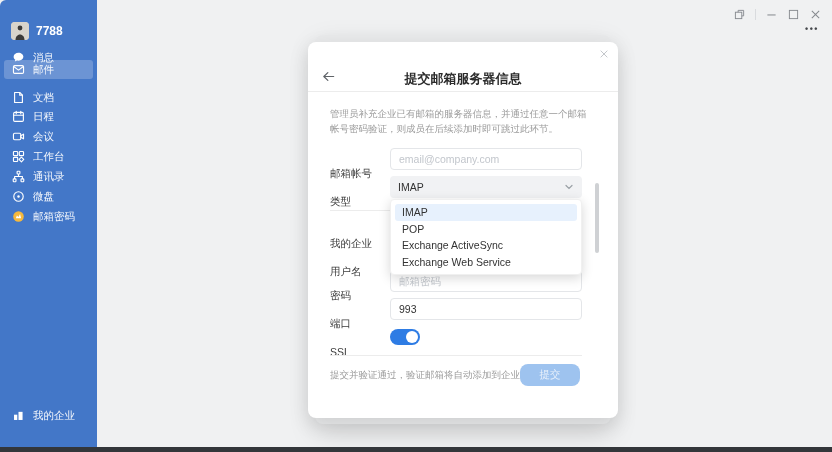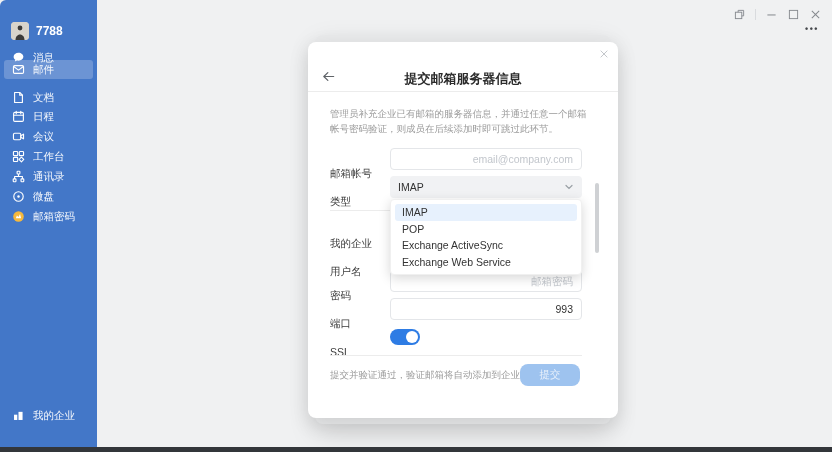--- a/index.html
+++ b/index.html
@@ -30,21 +30,21 @@
   .modal { position:absolute; left:308px; top:42px; width:310px; height:376px; background:#fff; border-radius:8px; box-shadow:0 6px 20px rgba(0,0,0,.12); }
   .modal-close { position:absolute; top:5px; right:7px; width:14px; height:14px; display:flex; align-items:center; justify-content:center; }
   .modal-header { position:absolute; top:0; left:0; width:100%; height:50px; border-bottom:1px solid #ececec; }
   .back-btn { position:absolute; left:13px; top:27px; width:15px; height:15px; }
   .modal-title { position:absolute; top:28px; left:40px; right:40px; text-align:center; font-size:13px; font-weight:bold; color:#2b2b2b; }
   .modal-desc { position:absolute; left:22px; top:64px; width:258px; font-size:9.5px; color:#9a9a9a; line-height:15px; }
 
   .form-row { position:absolute; left:22px; width:252px; height:22px; display:flex; align-items:center; }
   .form-label { flex:0 0 60px; font-size:10.5px; color:#3b3b3b;margin-top:29px; }
   .form-field { flex:1; height:22px; }
-  .text-input { width:100%; height:22px; border:1px solid #e4e6e9; border-radius:4px; padding:0 8px; font-size:10.5px; color:#333; background:#fff; outline:none; font-family:inherit;text-align:right; }
+  .text-input { width:100%; height:22px; border:1px solid #e4e6e9; border-radius:4px; padding:0 8px; font-size:10.5px; color:#333; background:#fff; outline:none; font-family:inherit; }
   .text-input::placeholder { color:#c2c6cc; }
   .select-box { height:22px; background:#f1f2f4; border-radius:4px; display:flex; align-items:center; justify-content:space-between; padding:0 8px; font-size:10.5px; color:#333; }
   .section-divider { position:absolute; left:22px; width:252px; height:1px; background:#ececec; }
 
   .dropdown { position:absolute; left:82px; top:157px; width:192px; background:#fff; border:1px solid #f0f0f0; border-radius:4px; box-shadow:0 3px 12px rgba(0,0,0,.16); padding:4px; z-index:20; }
   .dd-option { height:16.5px; display:flex; align-items:center; padding:0 7px; font-size:10.5px; color:#333; border-radius:3px; }
   .dd-option.selected { background:#e7f1fd; }
 
   .toggle { position:relative; width:30px; height:16px; border-radius:8px; background:#2e7ce4; }
   .toggle-knob { position:absolute; top:2px; right:2px; width:12px; height:12px; border-radius:50%; background:#fff; }

